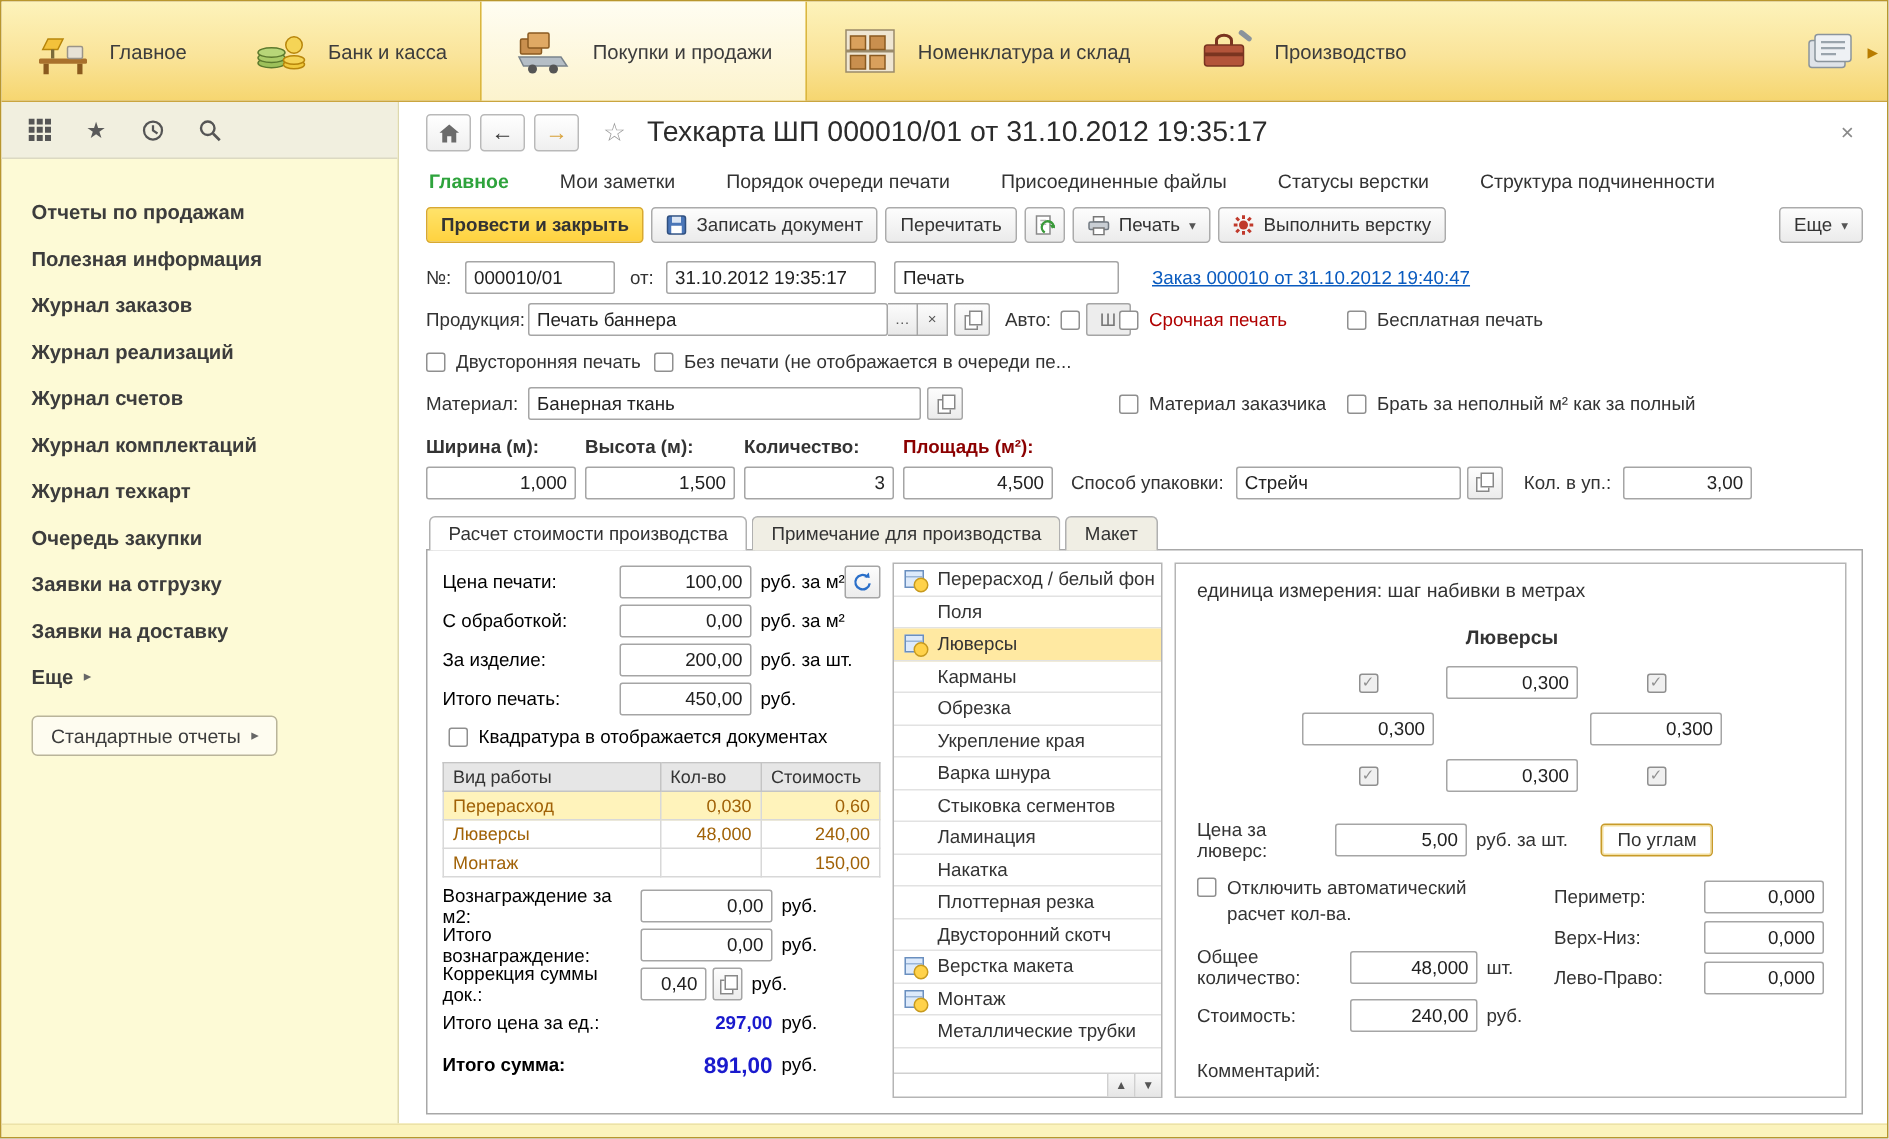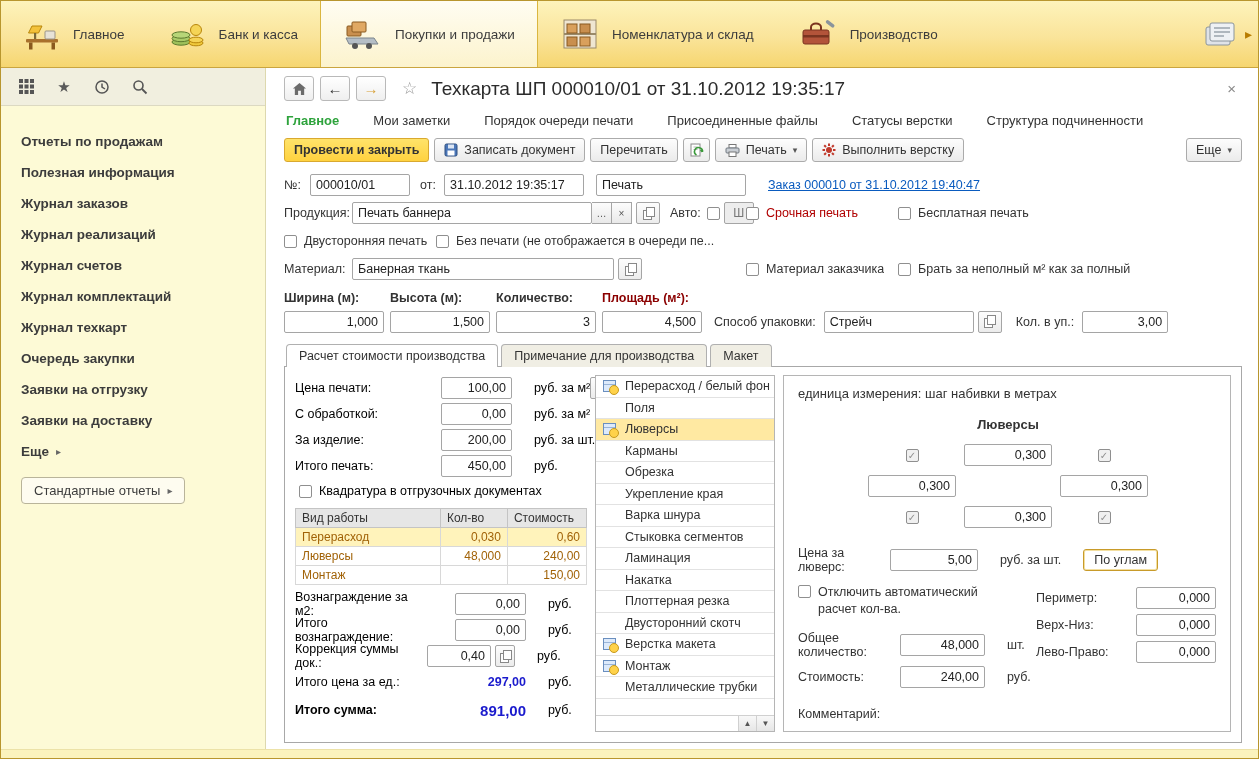--- a/index.html
+++ b/index.html
@@ -85,22 +85,22 @@
 .calc-tabs { display:flex; margin-top:8px; padding-left:2px; flex:none; }
 .calc-tab { border:1px solid #b0b0b0; border-bottom:none; border-radius:4px 4px 0 0; padding:4px 12px; font-size:12.5px; background:#f0eee4; color:#333; margin-right:3px; position:relative; top:1px; cursor:pointer; white-space:nowrap; }
 .calc-tab.active { background:#fff; z-index:2; }
 .panel { flex:1; border:1px solid #a8a8a8; background:#fff; display:flex; padding:8px 10px 10px; gap:8px; min-height:0; margin-bottom:6px; }
 
 
 .pcol-left { width:292px; flex:none; font-size:12.5px; display:flex; flex-direction:column; }
 .prow { display:flex; align-items:center; height:26px; flex:none; }
 .plbl { width:118px; flex:none; }
 .plbl2 { width:132px; flex:none; }
-.w88 { width:71px; flex:none;margin-left:28px; }
-.sfx { margin-left:22px; white-space:nowrap; }
+.w88 { width:88px; flex:none; }
+.sfx { margin-left:6px; white-space:nowrap; }
 .recalc-btn { margin-left:auto; }
 .work-table { border-collapse:collapse; margin:5px 0 6px; font-size:12px; flex:none; }
 .work-table th { background:#e6e6e6; border:1px solid #c4c4c4; font-weight:normal; padding:2px 6px; text-align:left; color:#333; }
 .work-table td { border:1px solid #d8d8d8; padding:2px 6px; color:#a16207; height:19px; }
 .work-table .c1 { width:134px;margin-top:32px; }
 .work-table .c2 { width:62px; }
 .work-table .c3 { width:72px; }
 .work-table tr.sel td { background:#fff3bb; }
 .tnum { text-align:right; }
 .blue { color:#1a1acd; font-weight:bold; }
@@ -492,21 +492,21 @@
             <input class="inp num w88" value="200,00" style="">
             <span class="sfx">руб. за шт.</span>
           </div>
           <div class="prow">
             <span class="plbl">Итого печать:</span>
             <input class="inp num w88" value="450,00" style="">
             <span class="sfx">руб.</span>
           </div>
           <div class="prow" style="height:24px">
             <span class="cb" style="margin-left:4px"></span>
-            <span class="cklbl">Квадратура в отгрузочных документах</span>
+            <span class="cklbl">Квадратура в отображается документах</span>
           </div>
 
           <table class="work-table">
             <thead>
               <tr>
                 <th class="c1">Вид работы</th>
                 <th class="c2">Кол-во</th>
                 <th class="c3">Стоимость</th>
               </tr>
             </thead>
@@ -534,21 +534,21 @@
             <input class="inp num w88" value="0,00" style="">
             <span class="sfx">руб.</span>
           </div>
           <div class="prow">
             <span class="plbl2">Итого вознаграждение:</span>
             <input class="inp num w88" value="0,00" style="">
             <span class="sfx">руб.</span>
           </div>
           <div class="prow">
             <span class="plbl2">Коррекция суммы док.:</span>
-            <input class="inp num" style="width: 64px; text-align: right;" value="0,40">
+            <input class="inp num" style="width: 44px; text-align: right;" value="0,40">
             <span class="sq" style="width:20px">
                 <span class="pages-ico"></span>
               </span>
             <span class="sfx">руб.</span>
           </div>
           <div class="prow">
             <span class="plbl2">Итого цена за ед.:</span>
             <span class="w88 num blue" style="display:inline-block">297,00</span>
             <span class="sfx">руб.</span>
           </div>

